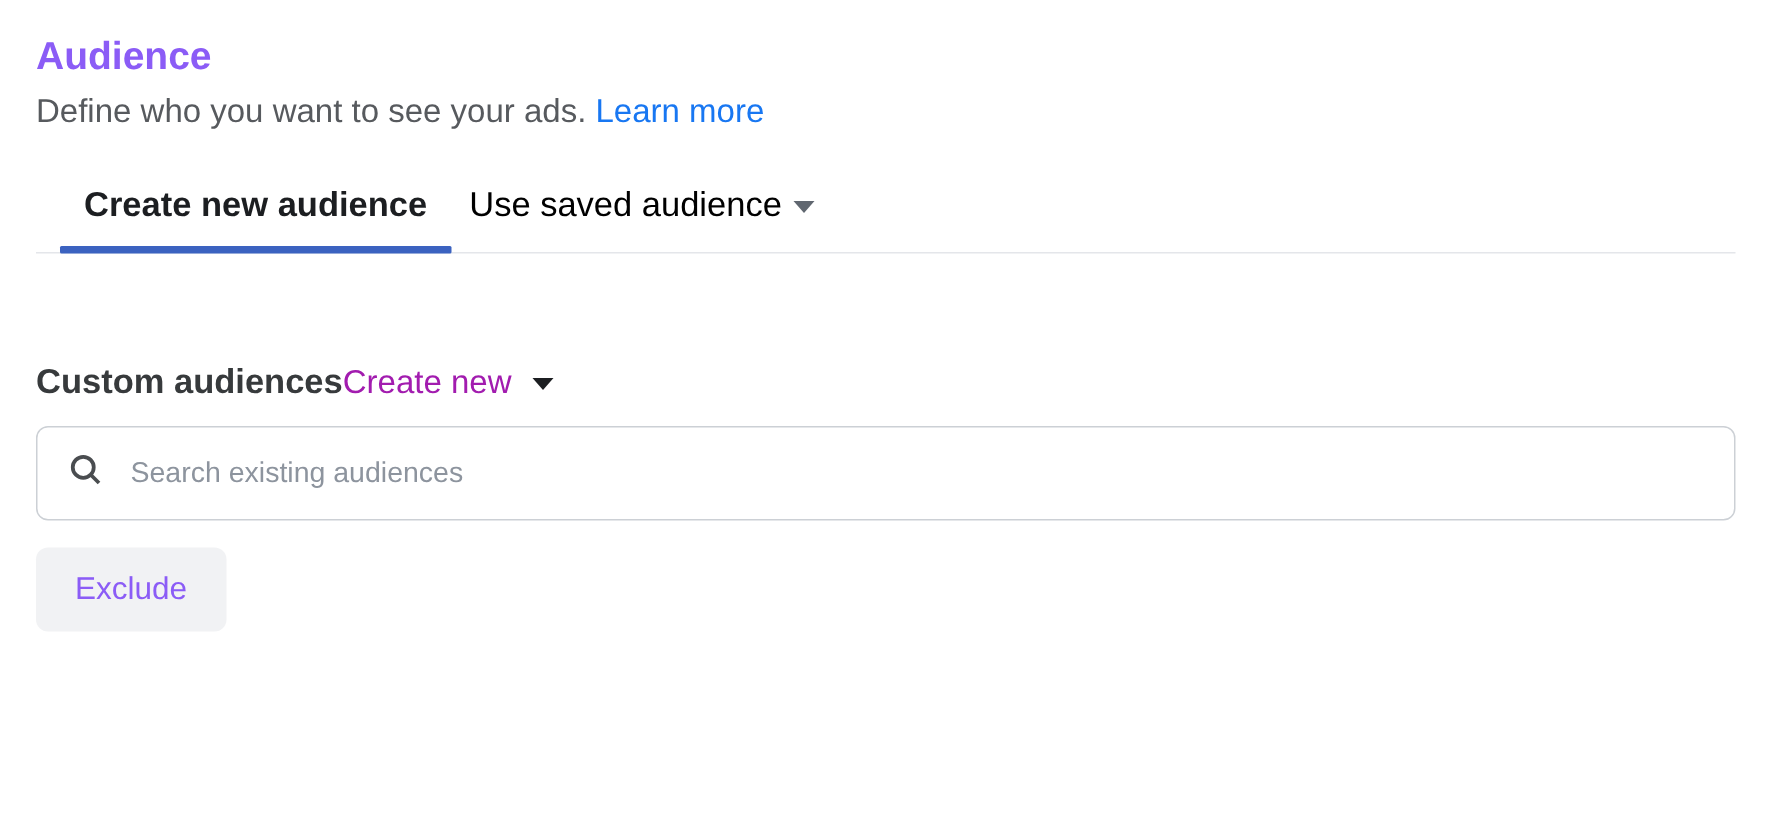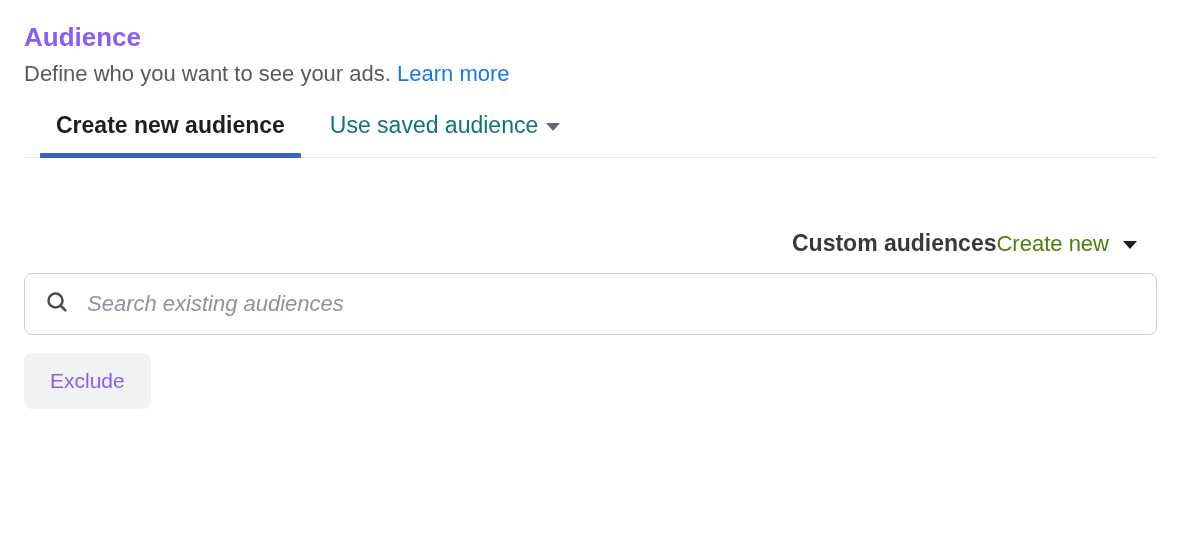--- a/index.html
+++ b/index.html
@@ -17,37 +17,37 @@
     }
     .header-title {
       font-size: 26px;
       font-weight: 700;
       color: #8b5cf6;
       margin-bottom: 8px;
     }
     .header-subtitle {
       font-size: 22px;
       color: #575a5e;
-      margin-bottom: 25px;
+      margin-bottom: 36px;
     }
     .learn-more {
       color: #1877f2;
       cursor: pointer;
     }
     .tabs {
       display: flex;
       align-items: center;
       border-bottom: 1px solid #e4e6ea;
-      gap: 45px;
+      gap: 28px;
       padding-left: 32px;
     }
     .tab {
       padding-bottom: 18px;
       font-size: 23px;
-      color: #0f766e;
+      color: #000000;
       cursor: pointer;
       position: relative;
       display: flex;
       align-items: center;
       gap: 8px;
     }
     .tab.active {
       font-weight: 700;
       color: #1c1e21;
     }
@@ -68,35 +68,35 @@
       border-left: 7px solid transparent;
       border-right: 7px solid transparent;
       border-top: 8px solid #606770;
       margin-top: 2px;
     }
     .section {
       margin-top: 72px;
     }
     .section-header {
       display: flex;
-      justify-content: flex-end;
+      justify-content: flex-start;
       align-items: center;
       margin-bottom: 16px;
     }
     .section-title {
       font-size: 23px;
       font-weight: 600;
       color: #373a3c;
     }
     .create-new {
       display: flex;
       align-items: center;
       gap: 14px;
       font-size: 22px;
-      color: #4d7c0f;
+      color: #a21caf;
       cursor: pointer;
       padding-right: 20px;
     }
     .create-new .caret-down {
       border-top-color: #1c1e21;
     }
     .search-container {
       display: flex;
       align-items: center;
       border: 1px solid #ccd0d5;
@@ -109,24 +109,23 @@
       width: 24px;
       height: 24px;
       stroke: #4a4d50;
       fill: none;
       stroke-width: 2.5;
     }
     .search-input {
       flex: 1;
       border: none;
       outline: none;
-      font-size: 22px;
+      font-size: 19px;
       color: #4d7c0f;
       background: transparent;
-      font-style: italic;
     }
     .search-input::placeholder {
       color: #8d949e;
     }
     .exclude-button {
       background: #f1f2f4;
       border: none;
       border-radius: 8px;
       padding: 16px 26px;
       font-size: 21px;

